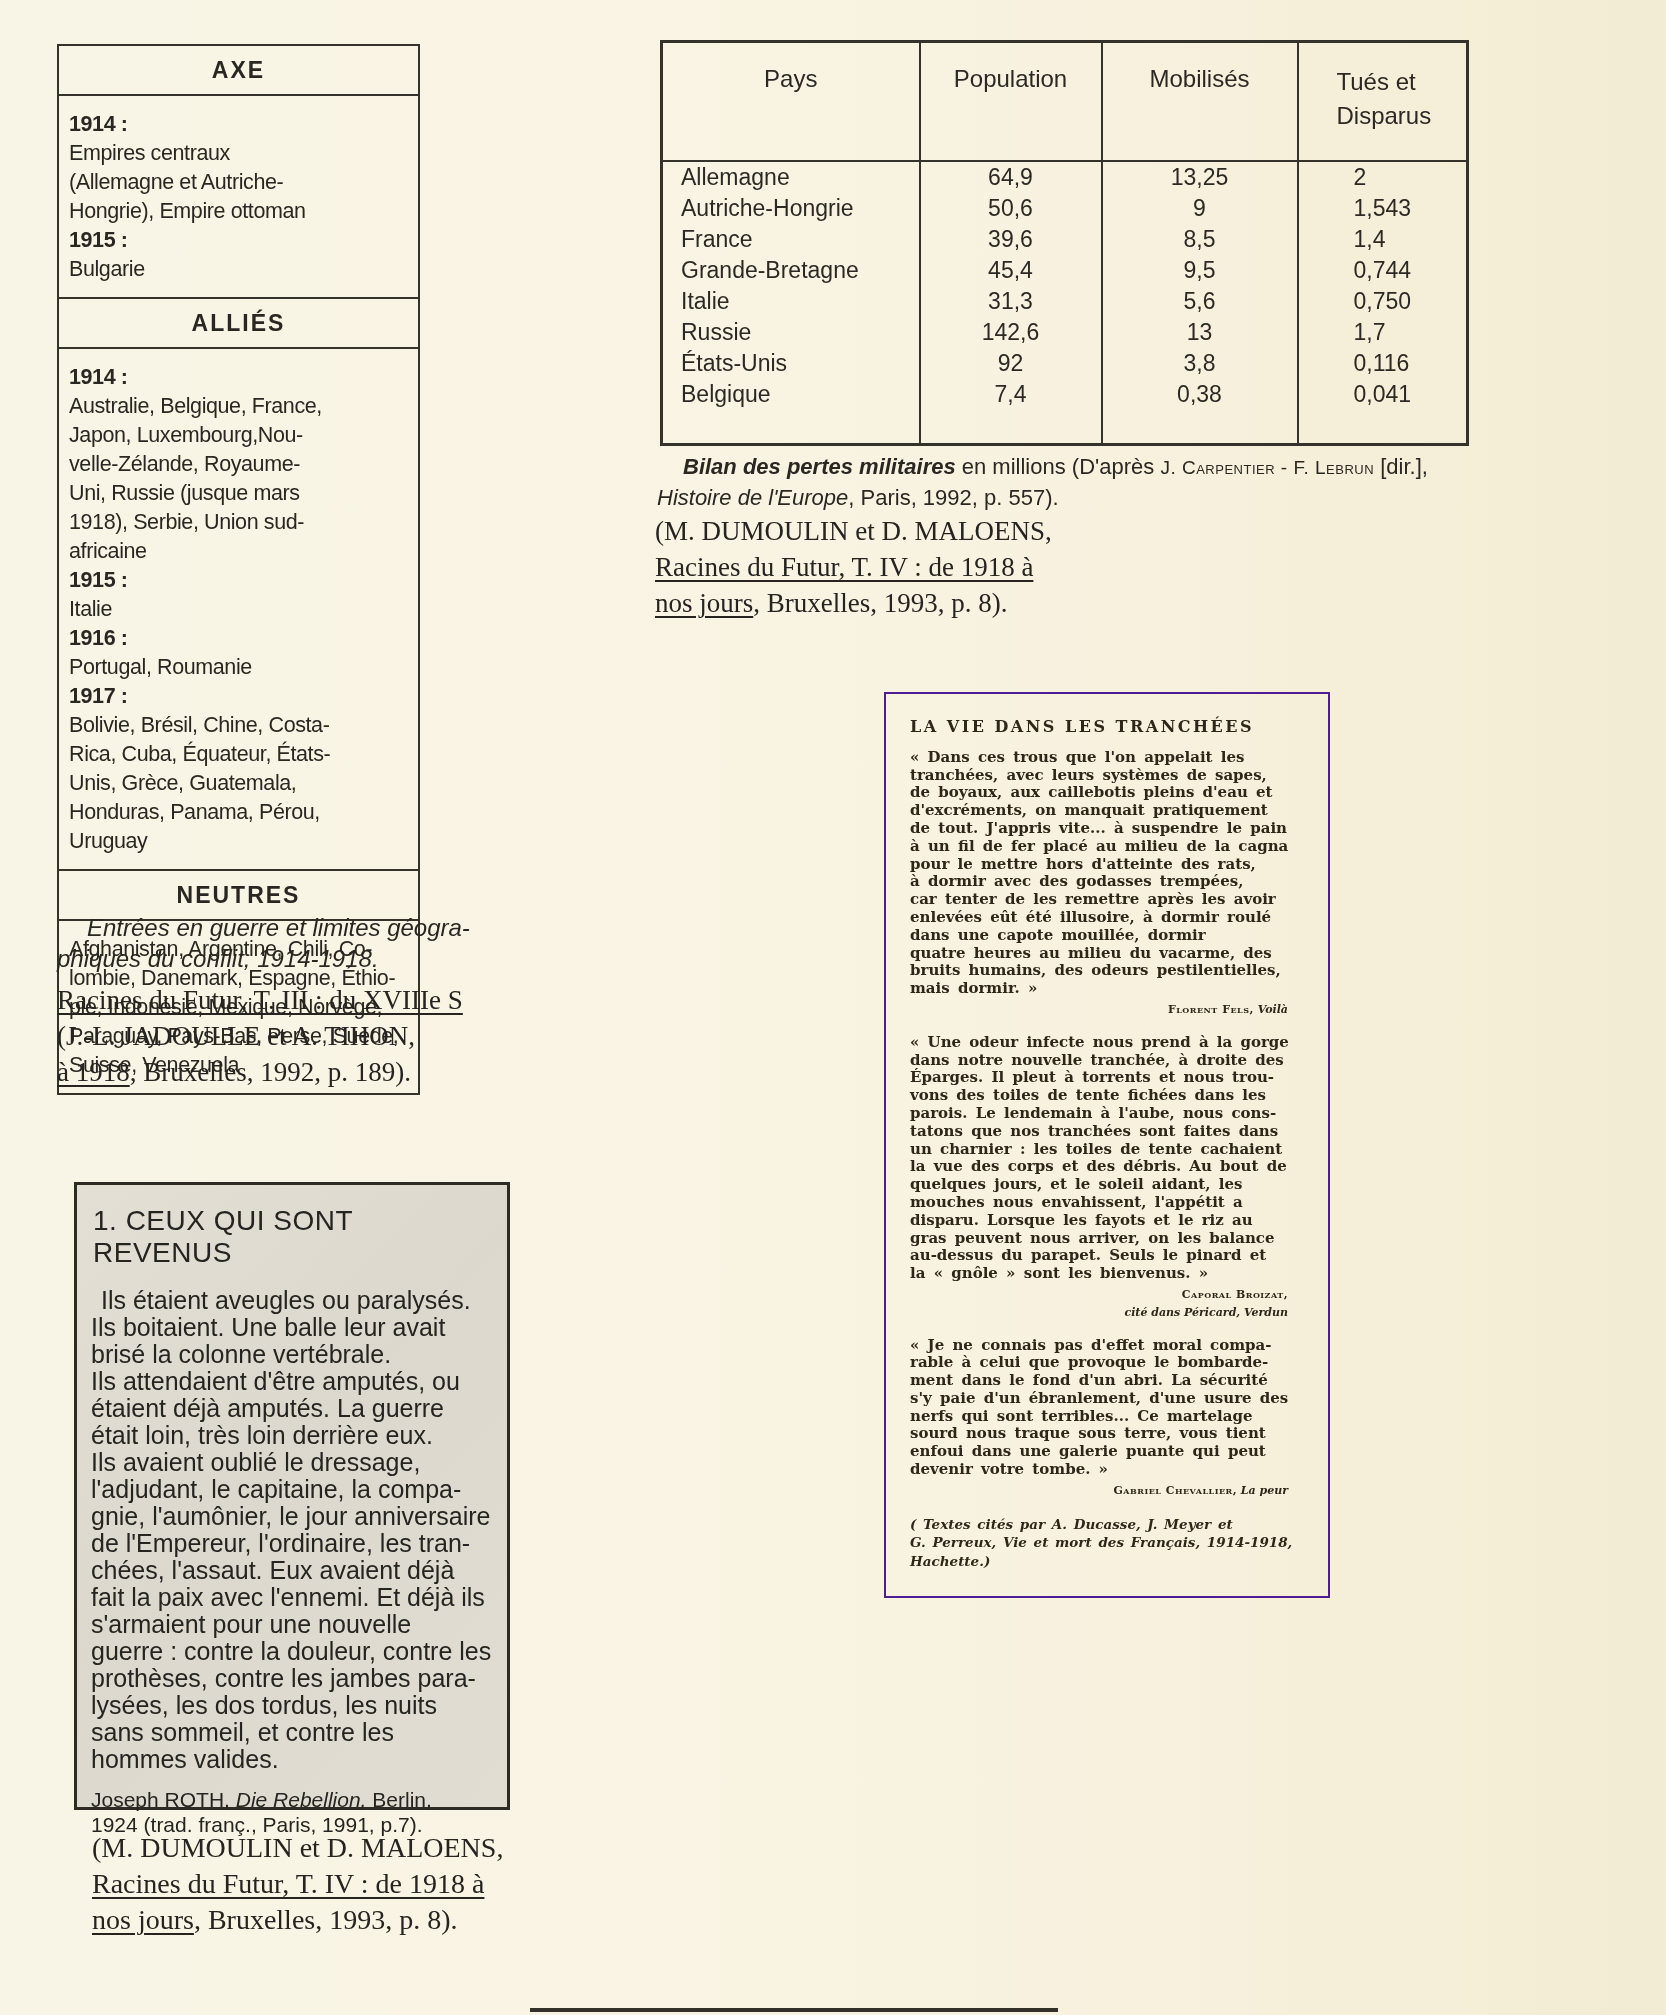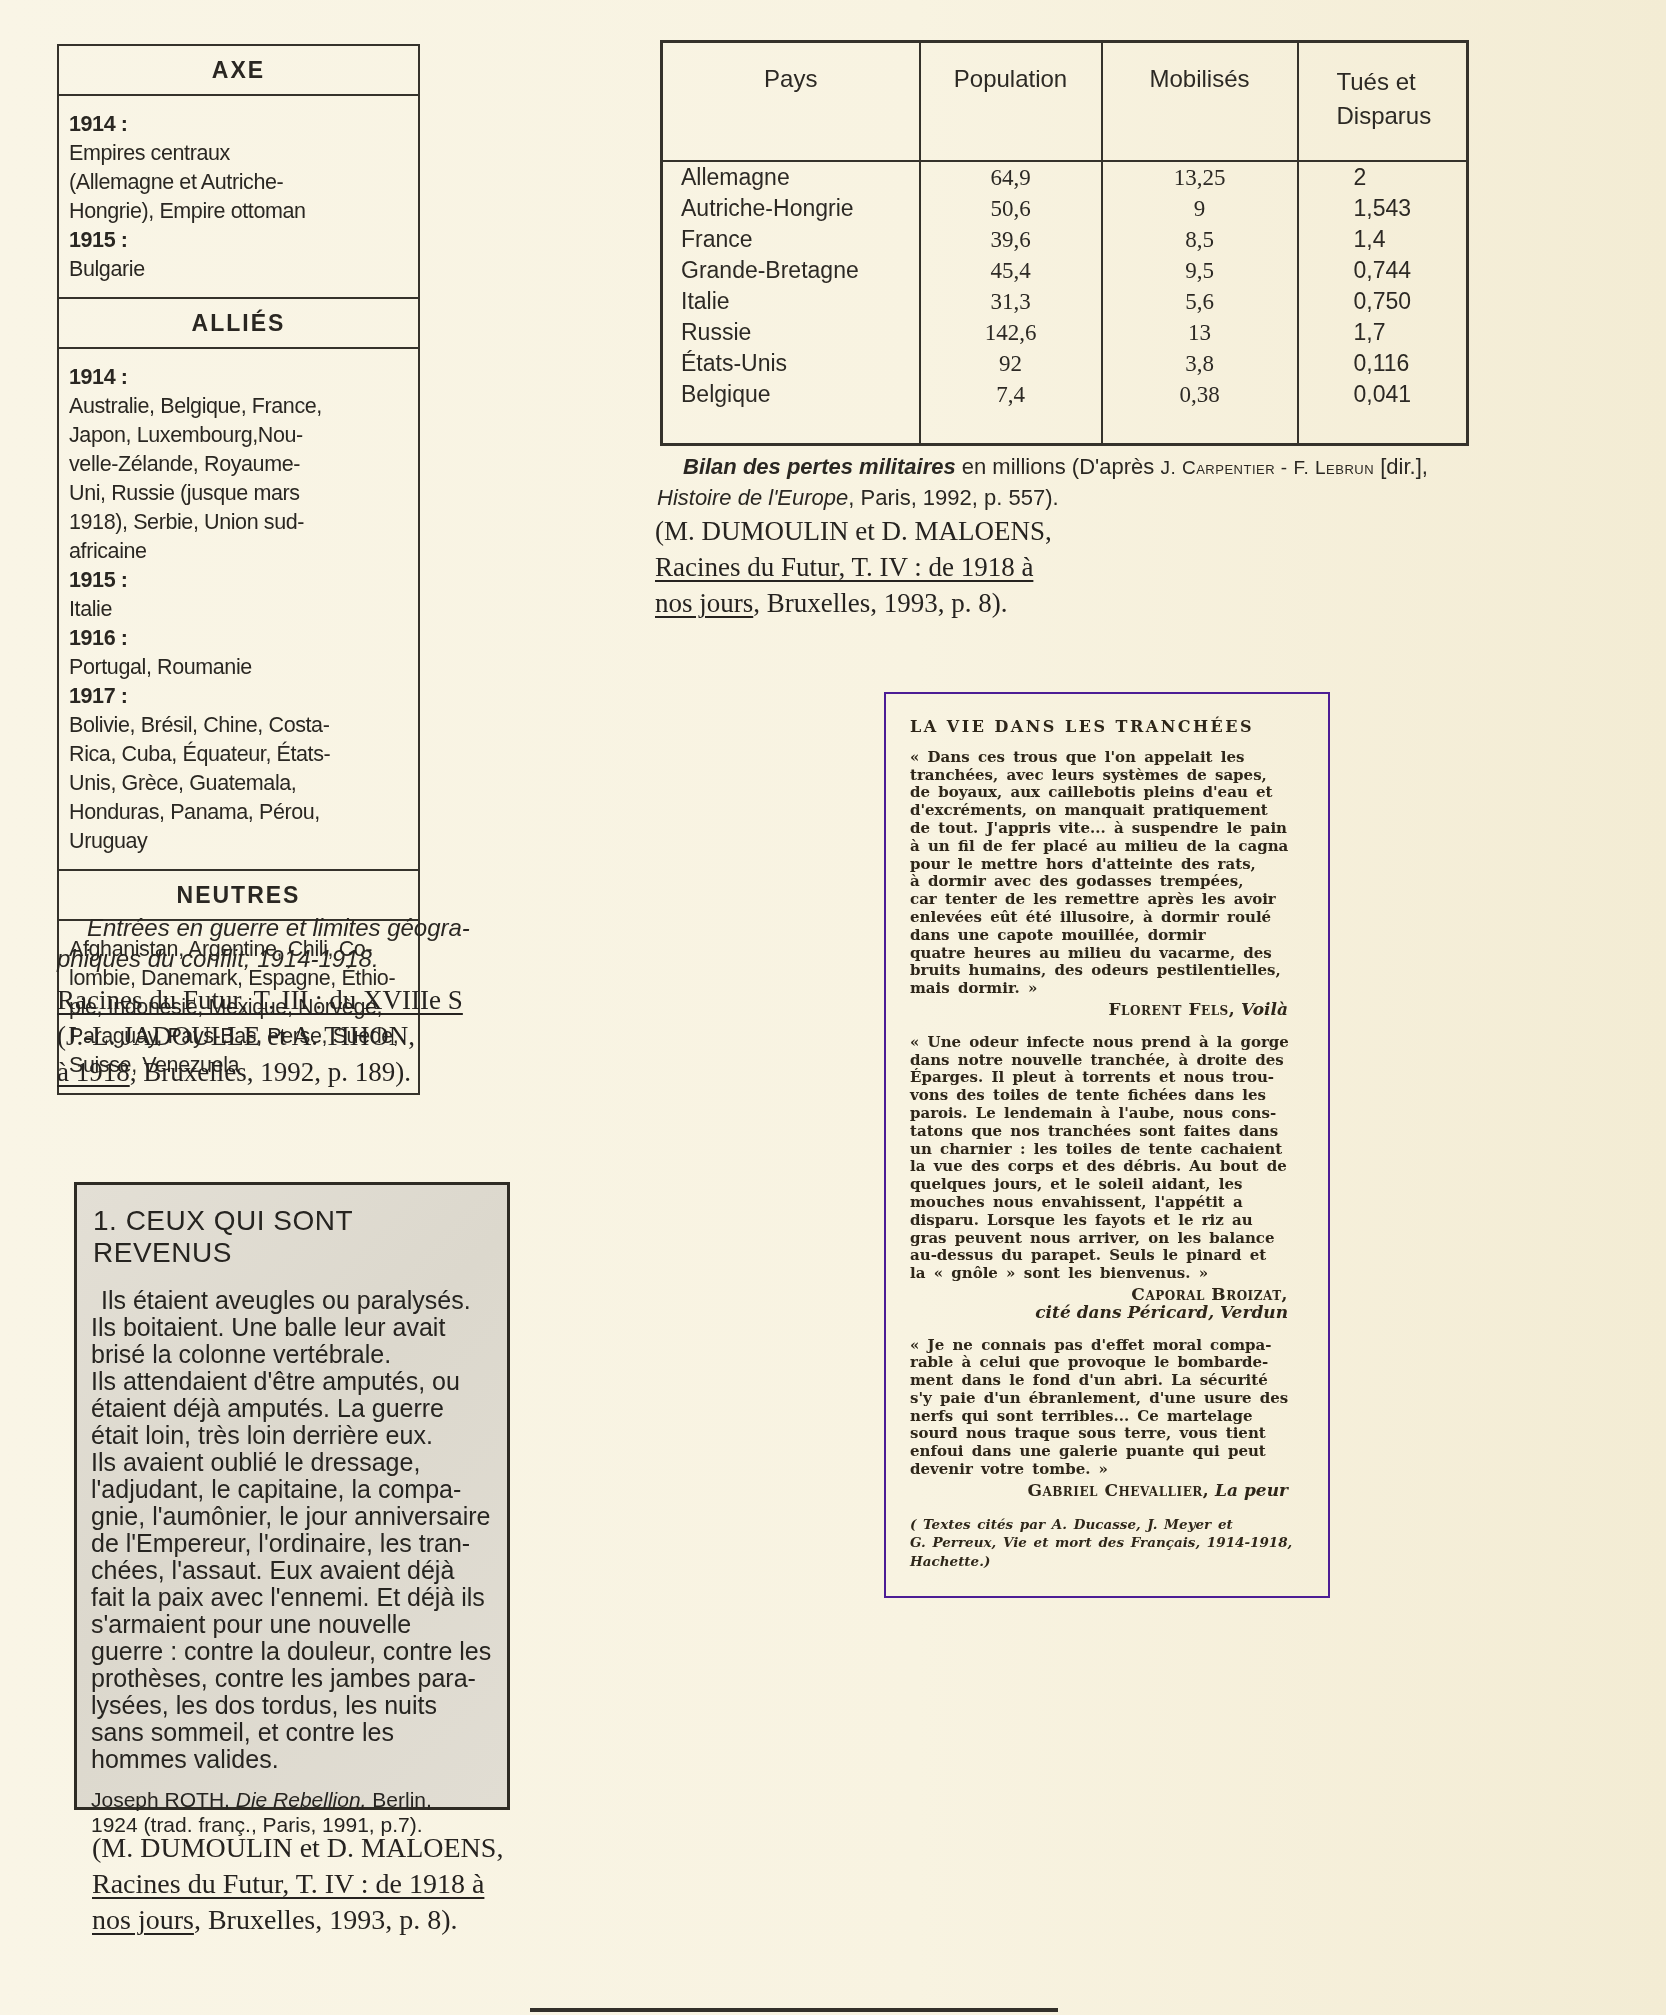--- a/index.html
+++ b/index.html
@@ -49,21 +49,21 @@
   }
   .losses-table th, .losses-table td { border-left:2px solid #35322b; font-weight:normal; padding:0; }
   .losses-table th:first-child, .losses-table td:first-child { border-left:none; }
   .losses-table thead th {
     border-bottom:2px solid #35322b; height:95px; vertical-align:top;
     padding-top:22px; text-align:center; font-size:24px;
   }
   .losses-table thead th.th-tues { text-align:left; padding-left:38px; white-space:pre-line; line-height:34px; }
   .losses-table tbody td { height:31px; line-height:31px; }
   .losses-table td.c-pays { padding-left:18px; }
-  .losses-table td.c-num { text-align:center;font-family:Liberation Serif, serif; }
+  .losses-table td.c-num { text-align:center; }
   .losses-table td.c-tues { padding-left:55px; }
   .losses-table tr.spacer td { height:33px; }
 
   
   .caption-table { position:absolute; left:657px; top:452px; width:860px; font-size:22px; line-height:30px; }
   .caption-table .lead { text-indent:26px; }
   .caption-table .bi { font-weight:bold; font-style:italic; }
   .caption-table .authors { font-size:19px; font-variant:small-caps; letter-spacing:0.5px; }
 
   .cite-right { position:absolute; left:655px; top:505px; width:560px; }
@@ -72,21 +72,21 @@
   
   .trench-box {
     position:absolute; left:884px; top:692px; width:446px; height:906px;
     border:2px solid #4c1d95; box-sizing:border-box;
     padding:22px 20px 0 24px;
     font-family:"DejaVu Serif", serif; font-weight:bold;
     color:#2e2619; font-size:15px; line-height:17.8px;
   }
   .trench-title { font-size:16px; letter-spacing:2.5px; margin:2px 0 13px; }
   .tq { white-space:pre-line; word-spacing:3px; }
-  .tattr { text-align:right; margin:3px 20px 15px 0; font-size:17px; }
+  .tattr { text-align:right; margin:3px 20px 15px 0; font-size:11px; }
   .tattr .sc { letter-spacing:0.5px; }
   .tfooter {
     font-style:italic; font-size:13.5px; line-height:18.5px;
     white-space:pre-line; margin-top:10px; word-spacing:2px;
   }
 
   
   .revenus-box {
     position:absolute; left:74px; top:1182px; width:436px; height:628px;
     box-sizing:border-box; border:3px solid #2e2b24;

